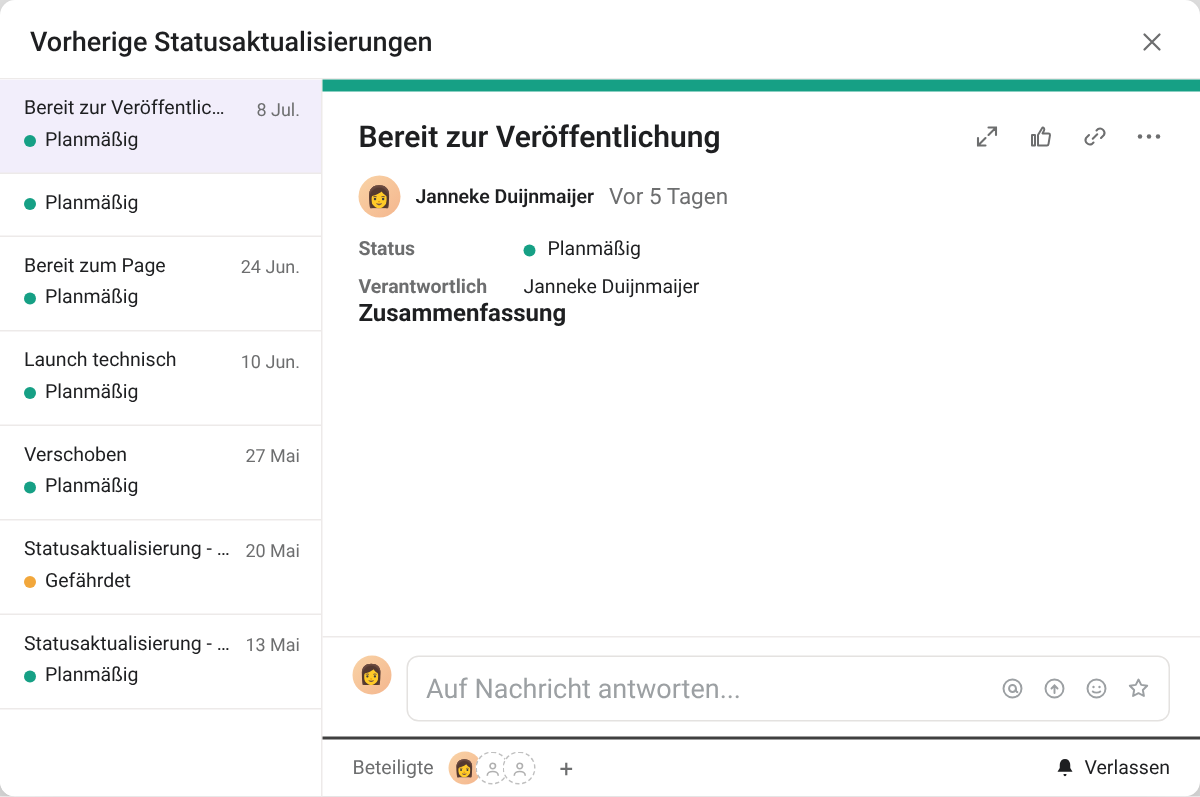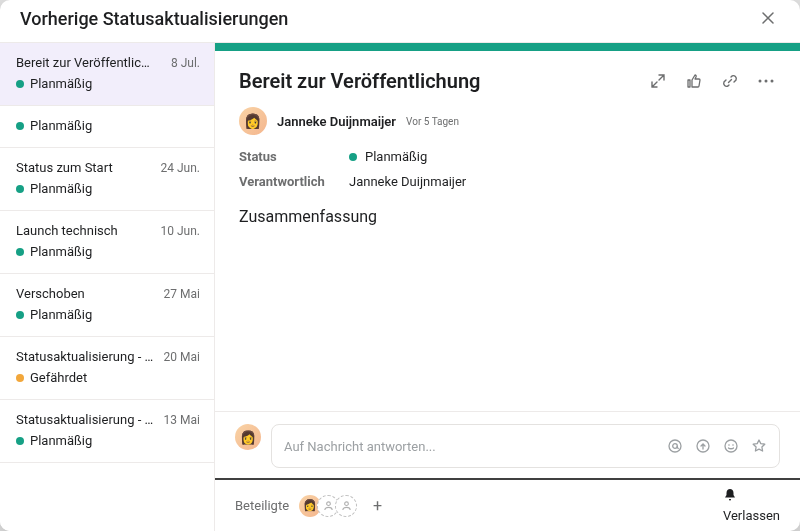--- a/index.html
+++ b/index.html
@@ -19,21 +19,21 @@
     border-radius: 10px;
     box-shadow: 0 10px 40px rgba(0,0,0,0.25);
     display: flex;
     flex-direction: column;
     overflow: hidden;
   }
   .modal-header {
     display: flex;
     align-items: center;
     justify-content: space-between;
-    padding: 4px 18px 10px 20px;
+    padding: 14px 18px 10px 20px;
   }
   .modal-title { font-size: 18px; font-weight: 500; }
   .close-btn {
     width: 28px; height: 28px; border-radius: 6px;
     display: flex; align-items: center; justify-content: center;
     cursor: pointer; color: #6d6e6f;
   }
   .body {
     flex: 1;
     display: flex;
@@ -81,44 +81,44 @@
   .icon-btn { width: 20px; height: 20px; display: flex; align-items: center; justify-content: center; cursor: pointer; }
   .author-row { display: flex; align-items: center; gap: 10px; margin-top: 14px; }
   .avatar {
     width: 28px; height: 28px; border-radius: 50%;
     background: linear-gradient(135deg,#f9d3a6,#f4b68e);
     display: flex; align-items: center; justify-content: center;
     font-size: 14px;
     overflow: hidden;
   }
   .author-name { font-size: 13px; font-weight: 600; }
-  .author-time { font-size: 10px; color: #6d6e6f; }
+  .author-time { font-size: 15px; color: #6d6e6f; }
   .meta-grid { margin-top: 14px; display: grid; grid-template-columns: 110px 1fr; row-gap: 10px; font-size: 13px; }
   .meta-label { color: #6d6e6f; font-weight: bold; }
   .meta-value { color: #1e1f21; display: flex; align-items: center; gap: 8px;}
-  .section-h { font-size: 16px; font-weight: 400; margin-top: 18px; margin-bottom: 6px; }
+  .section-h { font-size: 16px; font-weight: 700; margin-bottom: 6px; }
   .section-p { font-size: 13px; color: #1e1f21; line-height: 1.45; }
   .reply-area {
     border-top: 1px solid #edeae9;
     padding: 12px 20px 10px 20px;
     display: flex;
     gap: 10px;
   }
   .reply-avatar { width: 26px; height: 26px; border-radius: 50%; background: linear-gradient(135deg,#f9d3a6,#f4b68e); flex-shrink:0; display:flex;align-items:center;justify-content:center;font-size:13px;}
   .reply-box {
     flex: 1;
     border: 1px solid #e4e2e0;
     border-radius: 8px;
     min-height: 44px;
     display: flex;
     align-items: center;
     justify-content: space-between;
     padding: 0 12px;
   }
-  .reply-placeholder { color: #9ca0a3; font-size: 13px; }
+  .reply-placeholder { color: #9ca0a3; font-size: 18px; }
   .reply-icons { display: flex; gap: 12px; color: #9ca0a3; }
   .footer {
     border-top: 2px solid #404040;
     padding: 8px 20px;
     display: flex;
     align-items: center;
     justify-content: space-between;
     font-size: 13px;
     color: #6d6e6f;
   }
@@ -127,22 +127,22 @@
   .mini-avatar {
     width: 22px; height: 22px; border-radius: 50%;
     background: #fff;
     margin-left: -4px;
     display: flex; align-items: center; justify-content: center;
   }
   .mini-avatar:first-child { margin-left: 0; background: linear-gradient(135deg,#f9d3a6,#f4b68e); font-size:11px;}
   .mini-avatar.dashed { border: 1px dashed #c0c0c0; color:#9ca0a3;}
   .add-follower { margin-left: 6px; font-size: 16px; color: #6d6e6f; cursor: pointer;}
   .leave-btn {
-    display: flex; gap: 6px;
-    cursor: pointer; color: #1e1f21; flex-direction: column;
+    display: flex; align-items: center; gap: 6px;
+    cursor: pointer; color: #1e1f21;
   }
   svg { display: block; }
 </style>
 </head>
 <body>
 
 <div class="modal">
 
   <div class="modal-header">
     <div class="modal-title">Vorherige Statusaktualisierungen</div>
@@ -167,21 +167,21 @@
           </div>
         </div>
         <div class="sidebar-item">
           <div class="sidebar-item-status">
             <span class="dot" style="background:#16a085"></span>
             <span class="sidebar-status-label">Planmäßig</span>
           </div>
         </div>
         <div class="sidebar-item">
           <div class="sidebar-item-top">
-            <span class="sidebar-item-title">Status zum Start</span>
+            <span class="sidebar-item-title">Bereit zum Page</span>
             <span class="sidebar-item-date">24 Jun.</span>
           </div>
           <div class="sidebar-item-status">
             <span class="dot" style="background:#16a085"></span>
             <span class="sidebar-status-label">Planmäßig</span>
           </div>
         </div>
         <div class="sidebar-item">
           <div class="sidebar-item-top">
             <span class="sidebar-item-title">Launch technisch</span>

